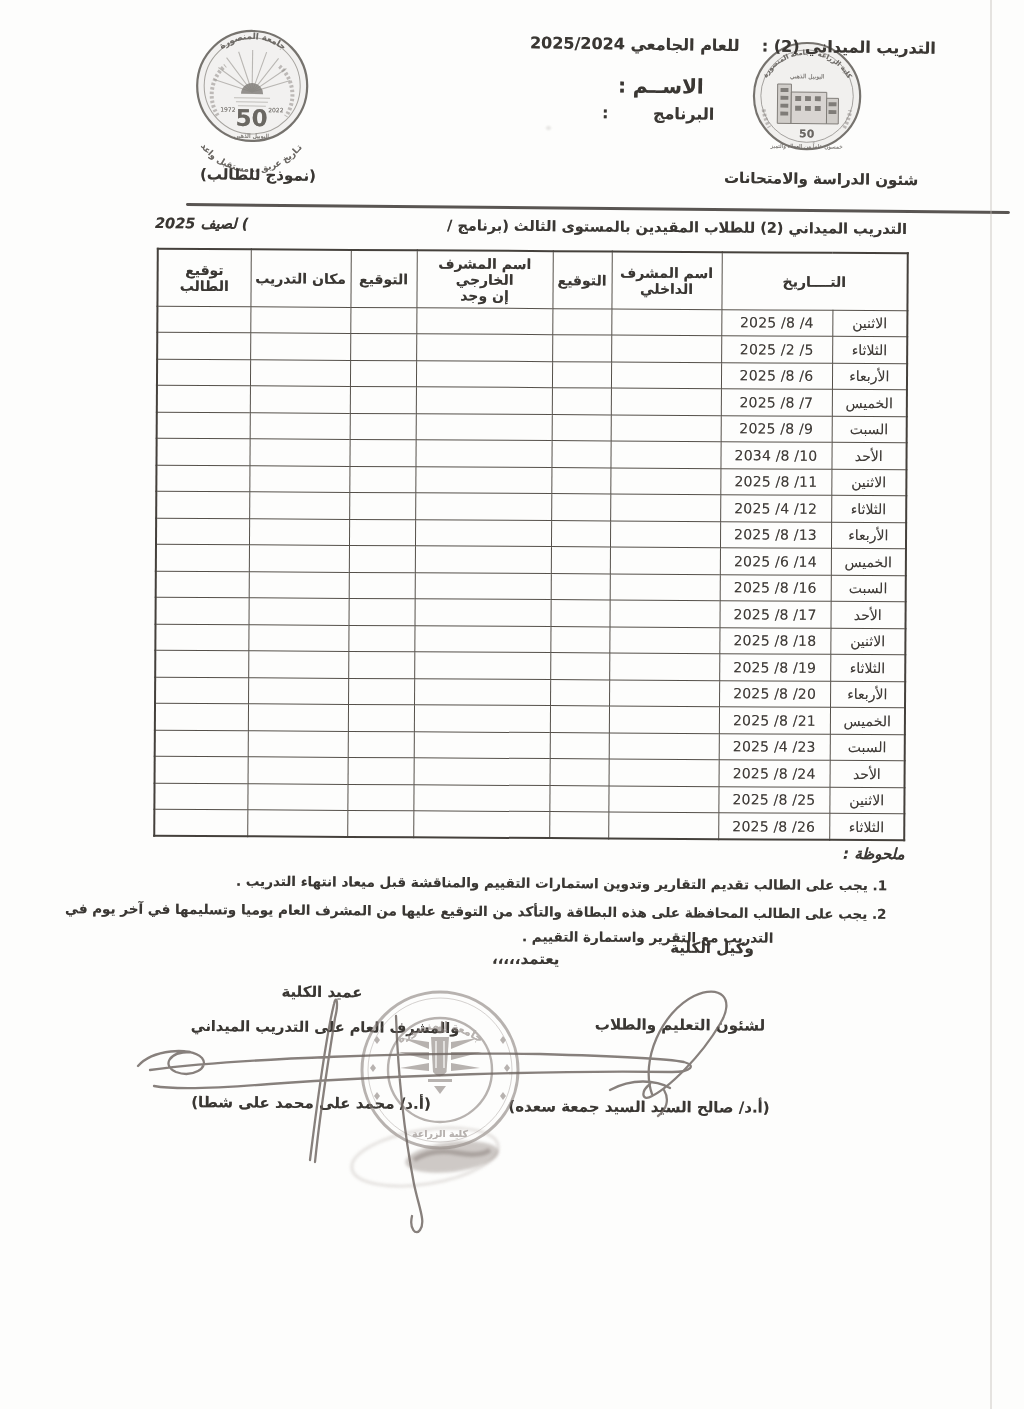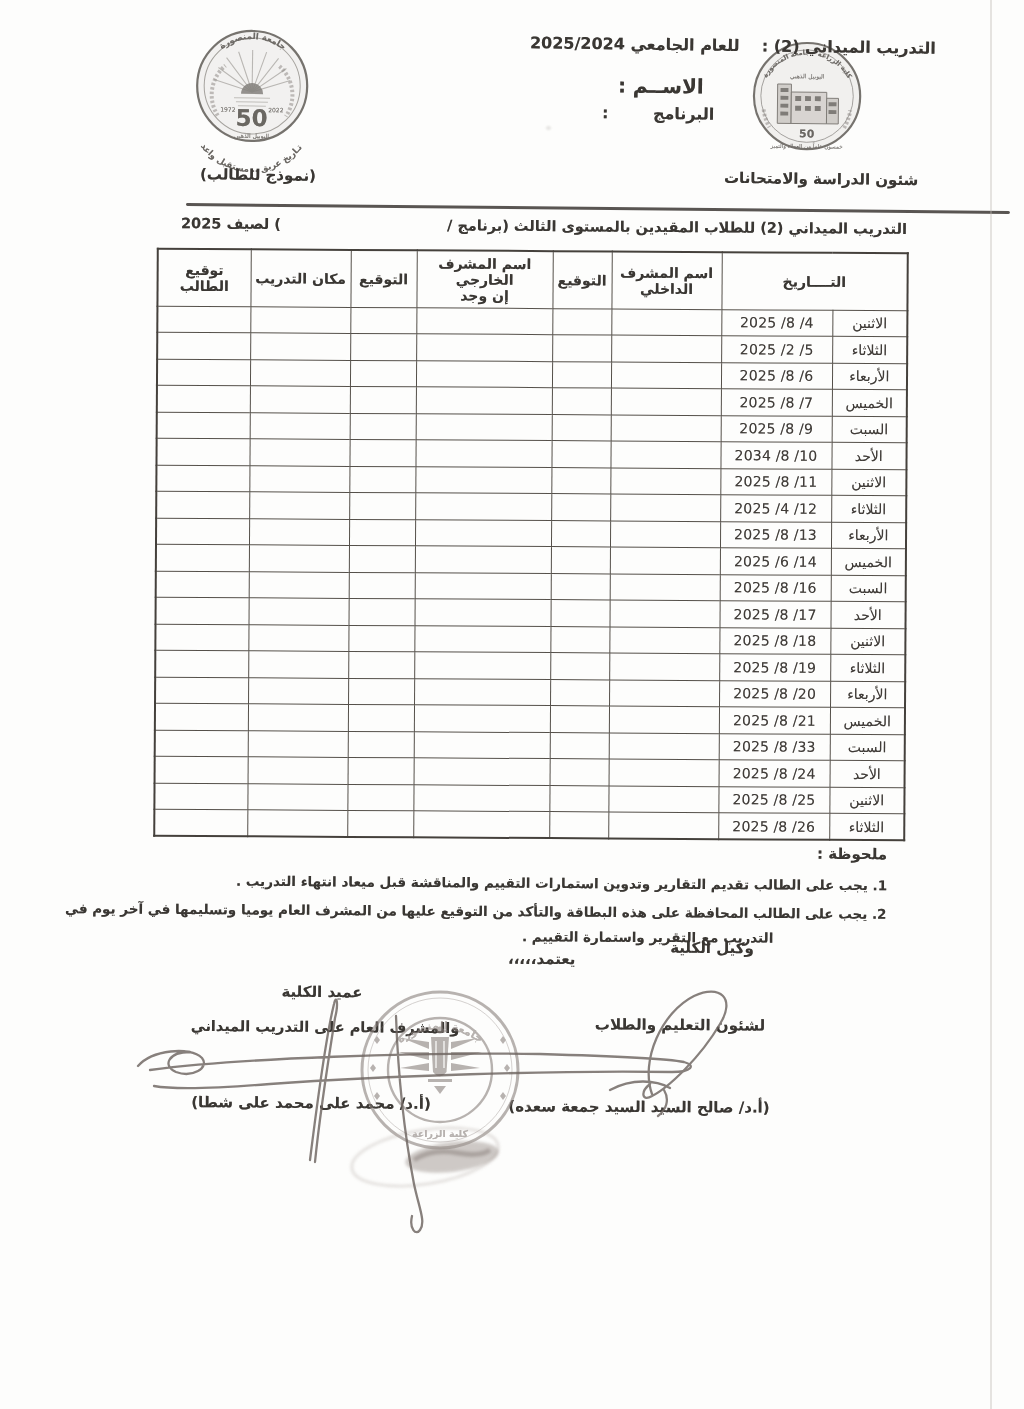--- a/index.html
+++ b/index.html
@@ -13,39 +13,39 @@
   .doc-title{top:36px;right:88px;font-size:16px;font-weight:700;transform:rotate(.8deg);}
   .name-label{top:74px;right:320px;font-size:20px;font-weight:700;transform:rotate(.8deg);}
   .program-label{top:104px;right:310px;font-size:16px;font-weight:700;transform:rotate(.8deg);}
   .dept{top:170px;right:106px;font-size:15px;font-weight:700;transform:rotate(.7deg);}
   .form-note{top:166px;left:183px;width:150px;text-align:center;font-size:15px;font-weight:700;transform:rotate(.8deg);}
   .divider{top:203px;left:186px;width:824px;height:3px;background:#423e3a;opacity:.88;
            transform:rotate(.55deg);transform-origin:left center;border-radius:2px;}
   
   .caption{top:218px;left:155px;width:752px;display:flex;justify-content:space-between;
            align-items:flex-start;font-size:14.5px;font-weight:700;transform:rotate(.45deg);}
-  .cap-left{margin-left:26px;}
+  .cap-left{font-style:italic;}
   
   table.training{position:absolute;top:250px;left:155px;width:750px;border-collapse:collapse;
            table-layout:fixed;transform:rotate(.35deg);}
   table.training th,table.training td{border:1.4px solid #55504a;}
   table.training{border:2px solid #45413c;}
   table.training thead tr{height:57px;}
   table.training th{font-size:14px;font-weight:700;white-space:pre-line;vertical-align:middle;
            text-align:center;padding:0 2px;color:#3a3733;}
   table.training tbody tr{height:26.5px;}
   table.training td{font-size:14px;text-align:center;vertical-align:middle;color:#403c38;padding:0;}
   td.c-date{direction:ltr;font-size:13.5px;letter-spacing:.2px;}
   td.c-day{font-size:13.5px;}
   
-  .note-head{top:845px;right:137px;font-size:15px;font-weight:700;transform:rotate(.4deg);}
+  .note-head{top:845px;right:119px;font-size:15px;font-weight:700;transform:rotate(.4deg);font-style:italic;}
   .note-1{top:875px;right:137px;font-size:13.5px;font-weight:700;transform:rotate(.4deg);}
   .note-2{top:903px;right:137px;font-size:13.5px;font-weight:700;transform:rotate(.4deg);}
   .note-2b{top:929px;right:251px;font-size:13.5px;font-weight:700;transform:rotate(.3deg);}
-  .approve{top:950px;left:508px;font-size:15px;font-weight:700;transform:rotate(.3deg);}
+  .approve{top:950px;left:492px;font-size:15px;font-weight:700;transform:rotate(.3deg);}
   
   .sig{font-size:15px;font-weight:700;white-space:nowrap;}
   .sig-r-title{top:939px;left:712px;transform:translateX(-50%) rotate(.4deg);}
   .sig-r-sub{top:1016px;left:680px;transform:translateX(-50%) rotate(.4deg);}
   .sig-r-name{top:1098px;left:639px;transform:translateX(-50%) rotate(.3deg);}
   .sig-l-title{top:983px;left:322px;transform:translateX(-50%) rotate(.5deg);}
   .sig-l-sub{top:1019px;left:325px;transform:translateX(-50%) rotate(.5deg);font-size:14.5px;}
   .sig-l-name{top:1094px;left:311px;transform:translateX(-50%) rotate(.4deg);}
   
   .edge-line{top:0;left:990px;width:2px;height:100%;background:rgba(188,184,178,.38);}
@@ -338,21 +338,21 @@
       <td></td>
       <td></td>
       <td></td>
       <td></td>
       <td></td>
       <td></td>
     </tr>
 
     <tr>
       <td class="c-day">السبت</td>
-      <td class="c-date">2025 /8 /33</td>
+      <td class="c-date">2025 /4 /23</td>
       <td></td>
       <td></td>
       <td></td>
       <td></td>
       <td></td>
       <td></td>
     </tr>
 
     <tr>
       <td class="c-day">الأحد</td>

